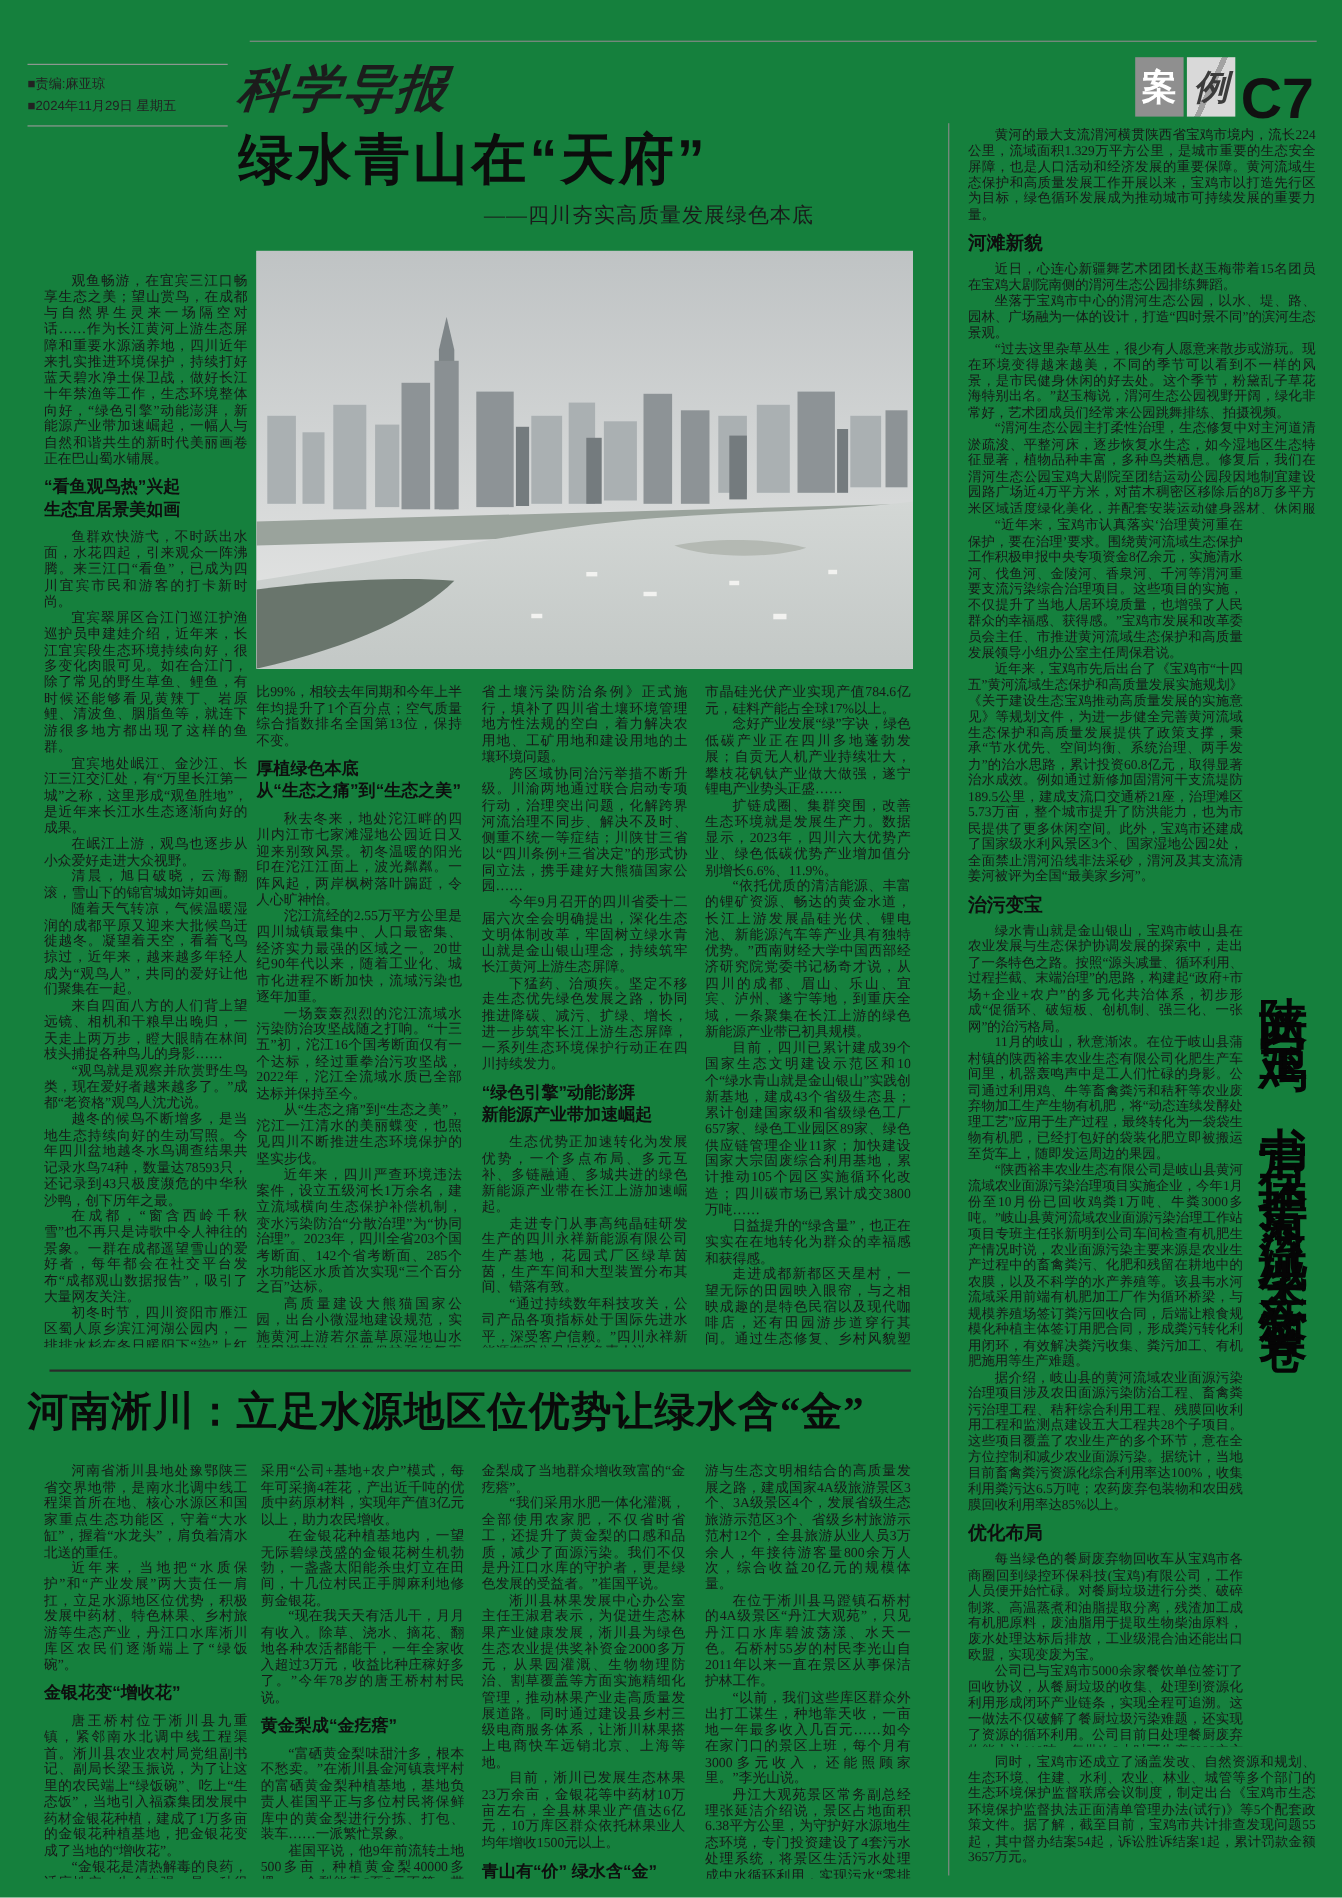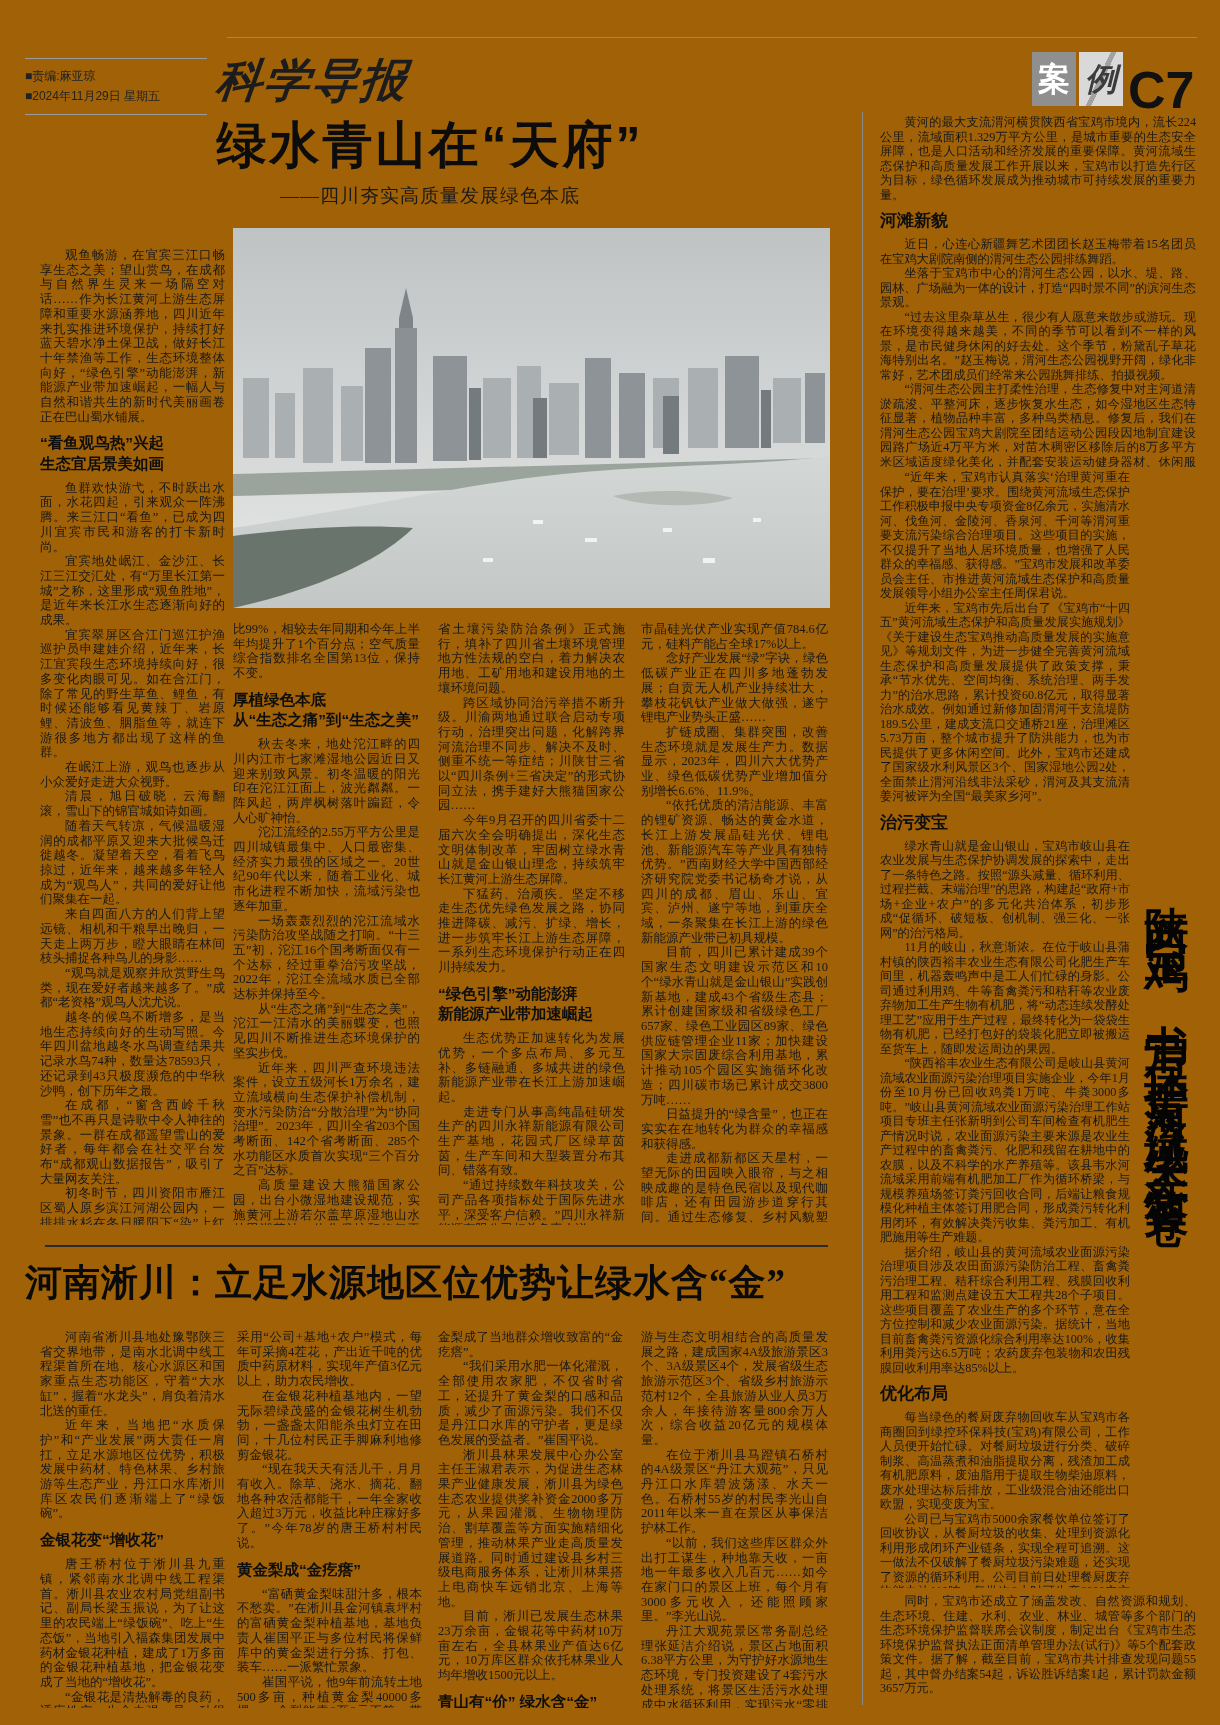--- a/index.html
+++ b/index.html
@@ -1,36 +1,36 @@
 <!DOCTYPE html>
 <html><head>
 <meta charset="utf-8">
 <style>
   html,body{margin:0;padding:0;background:#e9e9e6;}
-  .page{position:relative;width:1220px;height:1725px;background:#a16207;margin:0 auto;
+  .page{position:relative;width:1220px;height:1725px;background:#15803d;margin:0 auto;
         font-family:"Liberation Serif","DejaVu Serif",serif;color:#181818;overflow:hidden;}
   .rule{position:absolute;background:#8a8a8a;}
   .rule-dark{position:absolute;background:#2a2a2a;}
   
   .ed-block{position:absolute;left:25px;top:58px;width:182px;border-top:1px solid #9a9a9a;
             border-bottom:1px solid #9a9a9a;padding:7px 0 8px;font-size:12px;line-height:20px;
             font-family:"Liberation Sans",sans-serif;color:#222;}
   .masthead{position:absolute;left:216px;top:50px;font-size:46px;font-weight:800;font-style:italic;
             font-family:"DejaVu Serif",serif;transform:skewX(-6deg);letter-spacing:2px;color:#1c1c1c;}
   .badge{position:absolute;top:52px;width:44px;height:54px;text-align:center;line-height:54px;
          font-size:32px;font-weight:bold;font-family:"Liberation Serif",serif;}
   .badge-an{left:1032px;background:#8f8f8f;color:#fff;}
   .badge-li{left:1079px;background:linear-gradient(115deg,#d9d9d9 46%,#a2a2a2 46%,#a2a2a2 54%,#d9d9d9 54%);
             color:#3c3c3c;font-style:italic;}
   .pageno{position:absolute;left:1128px;top:44px;font-size:52px;font-weight:bold;
           font-family:Liberation Sans, sans-serif;color:#111;margin-top:16px;}
   
   .m-title{position:absolute;left:120px;top:112px;width:620px;text-align:center;font-size:50px;
            font-weight:900;font-family:"Liberation Sans",sans-serif;letter-spacing:3px;color:#0c0c0c;}
-  .m-sub{position:absolute;left:120px;top:183px;width:620px;text-align:center;font-size:19px;
+  .m-sub{position:absolute;left:120px;top:183px;width:620px;text-align:right;font-size:19px;
          color:#1a1a1a;letter-spacing:1px;}
   .photo{position:absolute;left:233px;top:228px;width:597px;height:380px;overflow:hidden;background:#c9cccc;}
   .col{position:absolute;text-align:justify;font-size:12.5px;line-height:14.7px;overflow:hidden;}
   .col p.para{margin:0;text-indent:2em;}
   .col p.para.cont{text-indent:0;}
   .subhead{font-family:"Liberation Sans",sans-serif;font-weight:bold;font-size:15.5px;line-height:1.3;
            margin:9px 0 7px;white-space:pre-line;color:#0e0e0e;}
   .byline{text-align:right;font-weight:bold;margin-top:20px;padding-right:4px;}
   
   .b-title{position:absolute;left:25px;top:1258px;width:806px;text-align:left;font-size:37px;
@@ -116,22 +116,22 @@
           <rect x="520" y="290" width="8" height="4"></rect>
       </g>
     </svg>
   </div>
 
   <div class="col" style="left:40px;top:248px;width:185px;height:977px;">
       <p class="para">观鱼畅游，在宜宾三江口畅享生态之美；望山赏鸟，在成都与自然界生灵来一场隔空对话……作为长江黄河上游生态屏障和重要水源涵养地，四川近年来扎实推进环境保护，持续打好蓝天碧水净土保卫战，做好长江十年禁渔等工作，生态环境整体向好，“绿色引擎”动能澎湃，新能源产业带加速崛起，一幅人与自然和谐共生的新时代美丽画卷正在巴山蜀水铺展。</p>
       <div class="subhead">“看鱼观鸟热”兴起
 生态宜居景美如画</div>
       <p class="para">鱼群欢快游弋，不时跃出水面，水花四起，引来观众一阵沸腾。来三江口“看鱼”，已成为四川宜宾市民和游客的打卡新时尚。</p>
+      <p class="para">宜宾翠屏区合江门巡江护渔巡护员申建娃介绍，近年来，长江宜宾段生态环境持续向好，很多变化肉眼可见。如在合江门，除了常见的野生草鱼、鲤鱼，有时候还能够看见黄辣丁、岩原鲤、清波鱼、胭脂鱼等，就连下游很多地方都出现了这样的鱼群。</p>
       <p class="para">宜宾地处岷江、金沙江、长江三江交汇处，有“万里长江第一城”之称，这里形成“观鱼胜地”，是近年来长江水生态逐渐向好的成果。</p>
-      <p class="para">宜宾翠屏区合江门巡江护渔巡护员申建娃介绍，近年来，长江宜宾段生态环境持续向好，很多变化肉眼可见。如在合江门，除了常见的野生草鱼、鲤鱼，有时候还能够看见黄辣丁、岩原鲤、清波鱼、胭脂鱼等，就连下游很多地方都出现了这样的鱼群。</p>
       <p class="para">在岷江上游，观鸟也逐步从小众爱好走进大众视野。</p>
       <p class="para">清晨，旭日破晓，云海翻滚，雪山下的锦官城如诗如画。</p>
       <p class="para">随着天气转凉，气候温暖湿润的成都平原又迎来大批候鸟迁徙越冬。凝望着天空，看着飞鸟掠过，近年来，越来越多年轻人成为“观鸟人”，共同的爱好让他们聚集在一起。</p>
       <p class="para">来自四面八方的人们背上望远镜、相机和干粮早出晚归，一天走上两万步，瞪大眼睛在林间枝头捕捉各种鸟儿的身影……</p>
       <p class="para">“观鸟就是观察并欣赏野生鸟类，现在爱好者越来越多了。”成都“老资格”观鸟人沈尤说。</p>
       <p class="para">越冬的候鸟不断增多，是当地生态持续向好的生动写照。今年四川盆地越冬水鸟调查结果共记录水鸟74种，数量达78593只，还记录到43只极度濒危的中华秋沙鸭，创下历年之最。</p>
       <p class="para">在成都，“窗含西岭千秋雪”也不再只是诗歌中令人神往的景象。一群在成都遥望雪山的爱好者，每年都会在社交平台发布“成都观山数据报告”，吸引了大量网友关注。</p>
       <p class="para">初冬时节，四川资阳市雁江区蜀人原乡滨江河湖公园内，一排排水杉在冬日暖阳下“染”上红妆。这个集生态保护、科普教育、休闲娱乐等多功能于一体的城市河湖公园，已成为当地一张靓丽的城市名片，单日平均接待游客超10万人次。</p>
     </div>
   <div class="col" style="left:233px;top:622px;width:187px;height:603px;">

